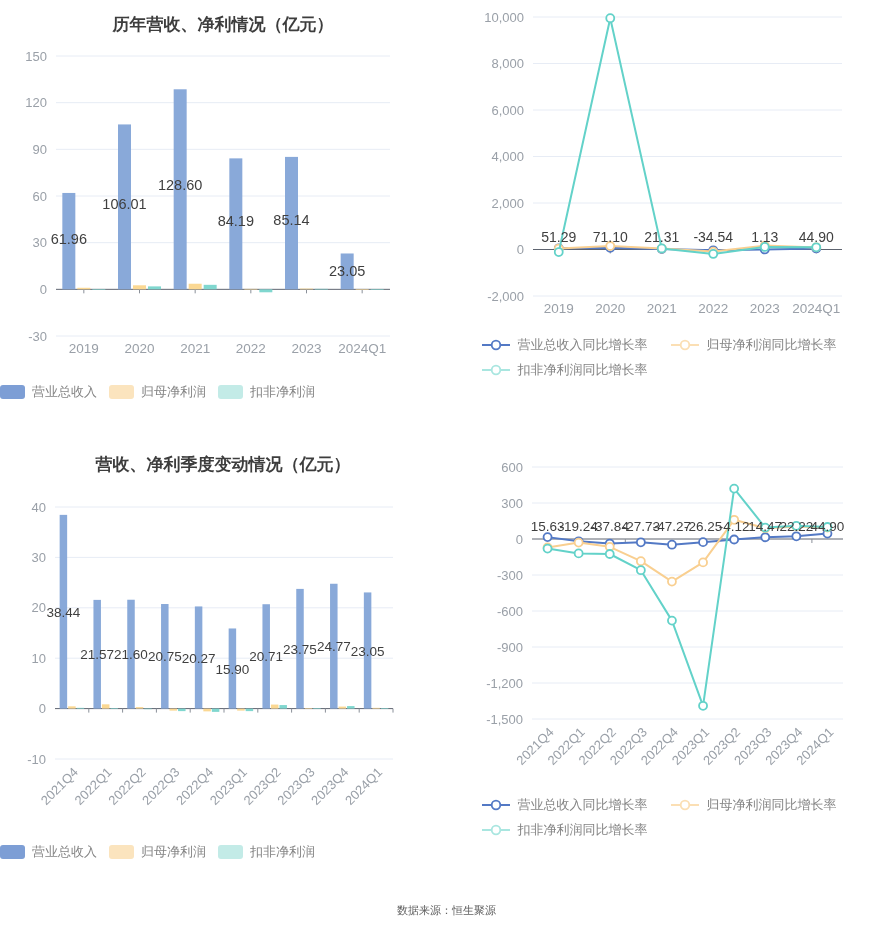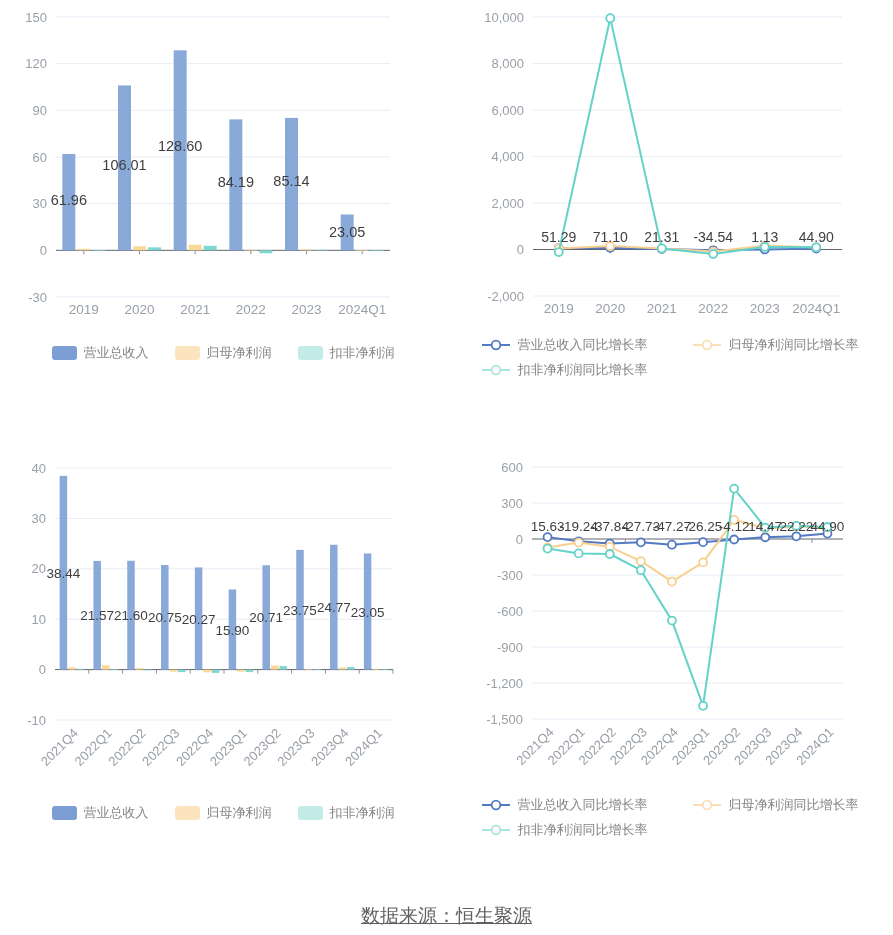--- a/index.html
+++ b/index.html
@@ -4,33 +4,34 @@
 <style>
   html,body{margin:0;padding:0;background:#ffffff;}
   body{width:893px;height:935px;font-family:"Liberation Sans","DejaVu Sans",sans-serif;}
   .page{width:893px;height:935px;background:#fff;overflow:hidden;}
   .grid{display:grid;grid-template-columns:446px 447px;grid-template-rows:440px 455px;}
   .cell{overflow:hidden;}
   h2.chart-title{font-size:17px;line-height:21px;color:#3d3d3d;text-align:center;font-weight:700;margin:14px 0 4px;}
   svg.chart{display:block;}
   svg text{font-family:"Liberation Sans","DejaVu Sans",sans-serif;}
   .legend{display:flex;align-items:center;font-size:13px;color:#848484;}
-  .legend.center{justify-content:center;column-gap:26px;margin-top:14px;}
-  .legend.wrap{flex-wrap:wrap;width:378px;margin:6px auto 0;column-gap:22px;row-gap:7px;justify-content:space-between;}
+  .legend.center{justify-content:flex-start;column-gap:12px;margin-top:14px;}
+  .legend.wrap{flex-wrap:wrap;width:378px;margin:6px auto 0;column-gap:22px;row-gap:7px;justify-content:flex-start;}
   .legend-item{display:flex;align-items:center;gap:7px;cursor:pointer;white-space:nowrap;}
   .swatch{width:25px;height:14px;border-radius:3px;display:inline-block;}
-  .caption{text-align:center;font-size:19px;color:#5f5f5f;margin-top:8px;text-decoration:underline;}
+  .caption{text-align:center;font-size:11px;color:#5f5f5f;margin-top:8px;}
 </style>
 </head>
 <body>
 
 <div class="page">
   <div class="grid">
 
     <section class="cell">
+      <h2 class="chart-title">历年营收、净利情况（亿元）</h2>
       <svg class="chart" width="446" height="330" viewBox="0 0 446 330">
           <line x1="56" y1="17" x2="390" y2="17" stroke="#E7ECF5" stroke-width="1"></line>
           <text x="47" y="21.5" text-anchor="end" fill="#9AA0A8" font-size="13">150</text>
           <line x1="56" y1="63.666666666666664" x2="390" y2="63.666666666666664" stroke="#E7ECF5" stroke-width="1"></line>
           <text x="47" y="68.16666666666666" text-anchor="end" fill="#9AA0A8" font-size="13">120</text>
           <line x1="56" y1="110.33333333333333" x2="390" y2="110.33333333333333" stroke="#E7ECF5" stroke-width="1"></line>
           <text x="47" y="114.83333333333333" text-anchor="end" fill="#9AA0A8" font-size="13">90</text>
           <line x1="56" y1="157" x2="390" y2="157" stroke="#E7ECF5" stroke-width="1"></line>
           <text x="47" y="161.5" text-anchor="end" fill="#9AA0A8" font-size="13">60</text>
           <line x1="56" y1="203.66666666666666" x2="390" y2="203.66666666666666" stroke="#E7ECF5" stroke-width="1"></line>
@@ -167,20 +168,21 @@
             <svg width="30" height="14">
               <line x1="1" y1="7" x2="29" y2="7" stroke="#A9E6E0" stroke-width="2"></line>
               <circle cx="15" cy="7" r="4.3" fill="#fff" stroke="#A9E6E0" stroke-width="1.8"></circle>
             </svg>
             <span>扣非净利润同比增长率</span>
           </div>
         </div>
     </section>
 
     <section class="cell">
+      <h2 class="chart-title">营收、净利季度变动情况（亿元）</h2>
       <svg class="chart" width="446" height="350" viewBox="0 0 446 350">
           <line x1="55" y1="28" x2="393" y2="28" stroke="#E7ECF5" stroke-width="1"></line>
           <text x="46" y="32.5" text-anchor="end" fill="#9AA0A8" font-size="13">40</text>
           <line x1="55" y1="78.4" x2="393" y2="78.4" stroke="#E7ECF5" stroke-width="1"></line>
           <text x="46" y="82.9" text-anchor="end" fill="#9AA0A8" font-size="13">30</text>
           <line x1="55" y1="128.8" x2="393" y2="128.8" stroke="#E7ECF5" stroke-width="1"></line>
           <text x="46" y="133.3" text-anchor="end" fill="#9AA0A8" font-size="13">20</text>
           <line x1="55" y1="179.2" x2="393" y2="179.2" stroke="#E7ECF5" stroke-width="1"></line>
           <text x="46" y="183.7" text-anchor="end" fill="#9AA0A8" font-size="13">10</text>
           <text x="46" y="234.1" text-anchor="end" fill="#9AA0A8" font-size="13">0</text>

